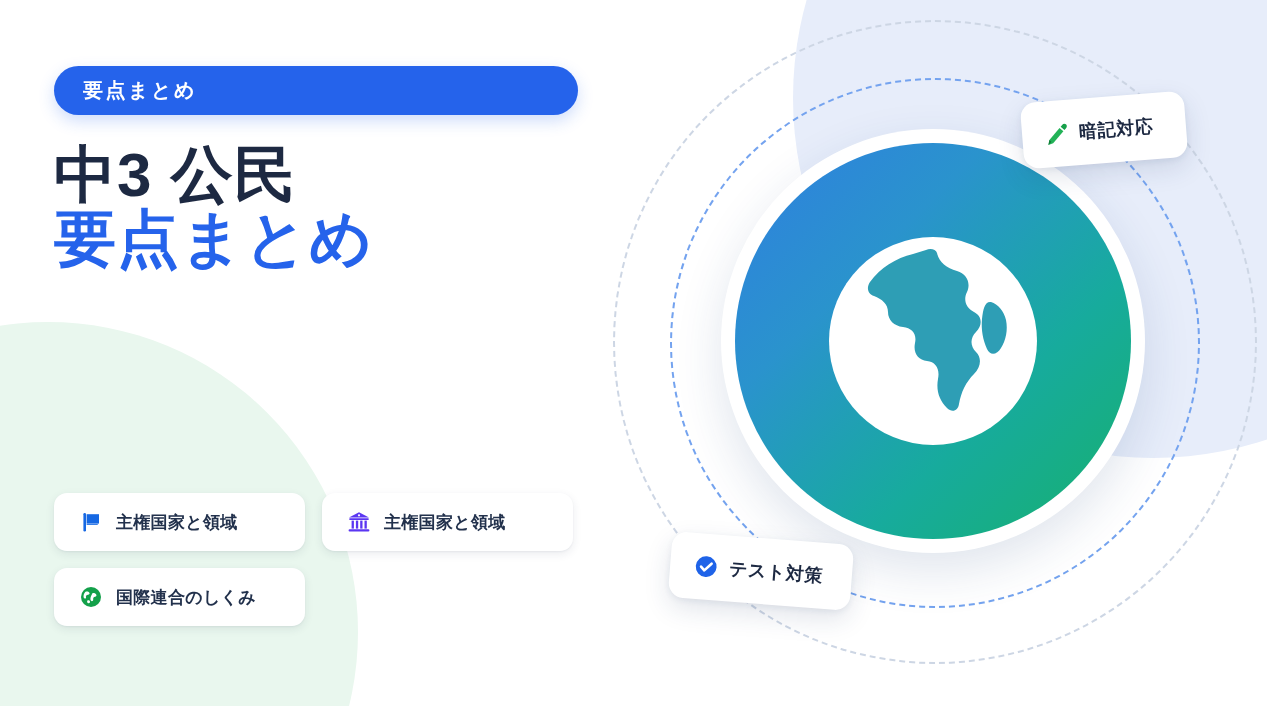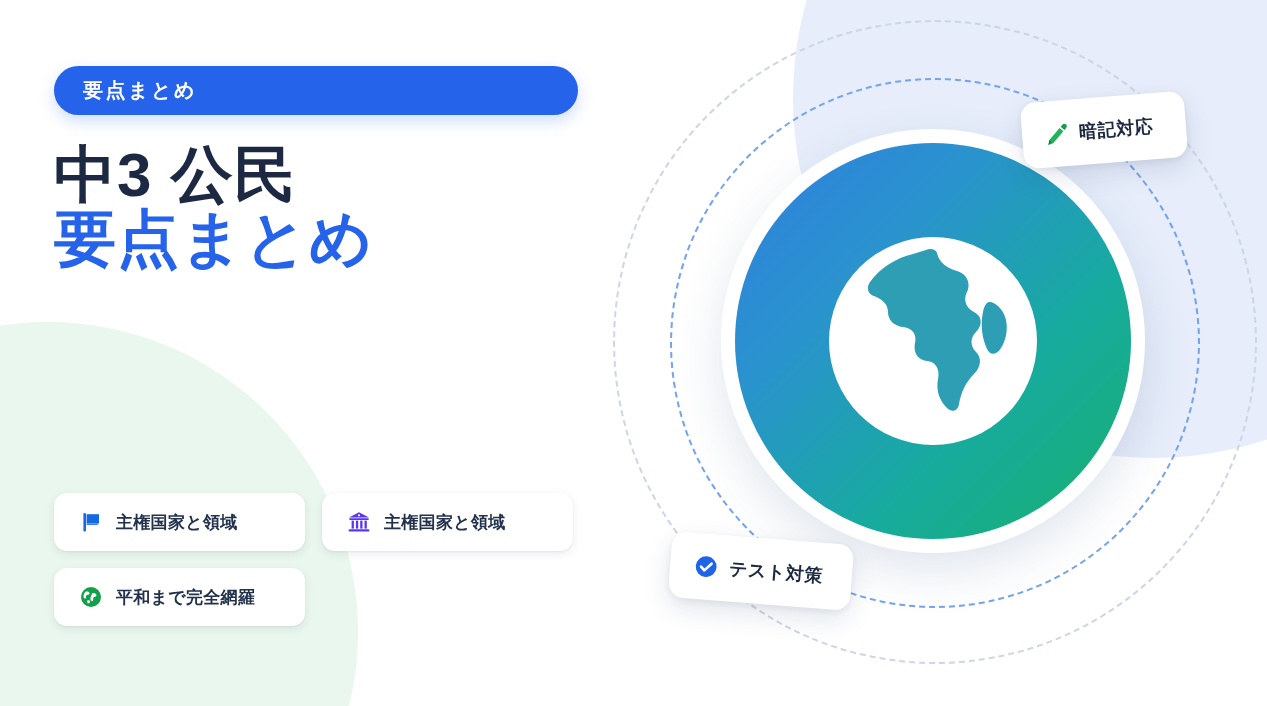--- a/index.html
+++ b/index.html
@@ -295,21 +295,21 @@
             <path d="M7.2 8.0 C8.8 7.2 10.6 7.6 11.4 8.8 C12.0 9.8 11.2 10.6 10.0 10.8
                      C8.6 11.0 7.6 12.0 8.0 13.2 C8.4 14.4 7.2 15.0 6.2 14.2
                      C5.2 13.4 5.4 11.0 6.2 9.4 Z" fill="#ffffff"></path>
             <path d="M14.4 9.2 C15.8 8.6 17.4 9.2 18.2 10.4 C18.9 11.5 18.2 12.6 17.0 12.8
                      C15.8 13.0 15.0 14.0 15.2 15.2 C15.5 16.8 14.0 17.8 13.0 16.8
                      C12.0 15.8 12.4 13.4 13.2 11.8 Z" fill="#ffffff"></path>
             <path d="M9.4 16.4 C10.6 16.0 11.8 16.6 12.0 17.6 C12.2 18.6 11.4 19.4 10.4 19.2
                      C9.4 19.0 8.6 17.8 9.4 16.4 Z" fill="#ffffff"></path>
           </svg>
         </span>
-        <span class="chip-label">平和まで完全網羅</span>
+        <span class="chip-label">国際連合のしくみ</span>
       </div>
 
     </div>
   </div>
 
   <div class="right-col">
 
     <div class="ring ring-outer"></div>
     <div class="ring ring-inner"></div>
 

